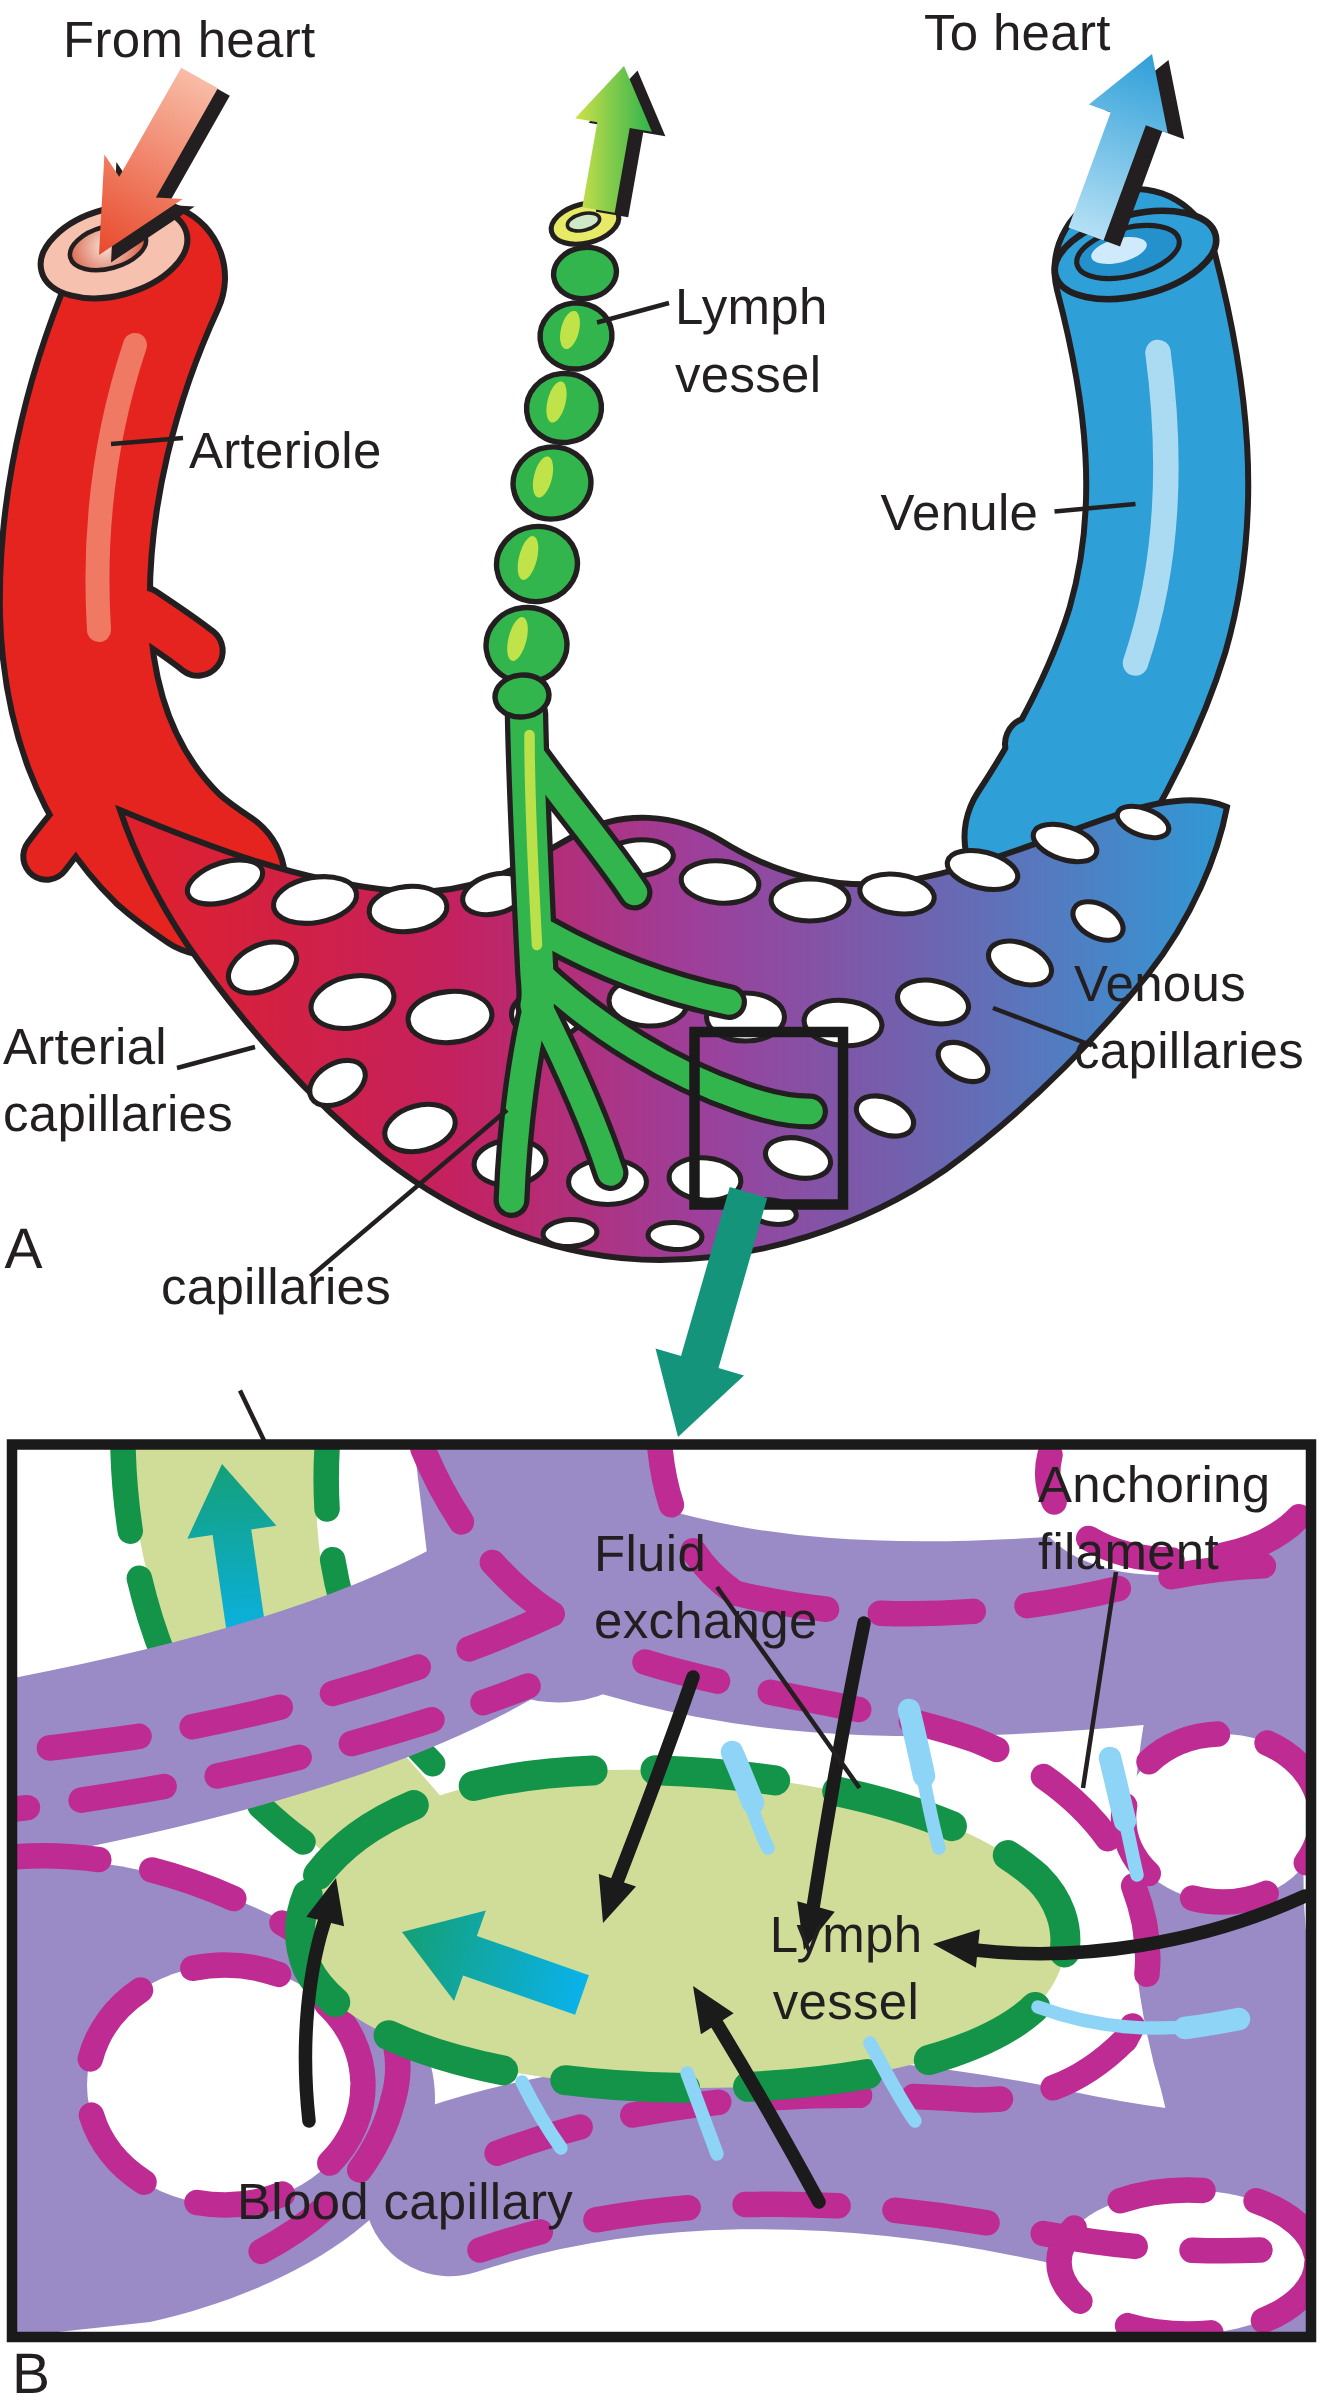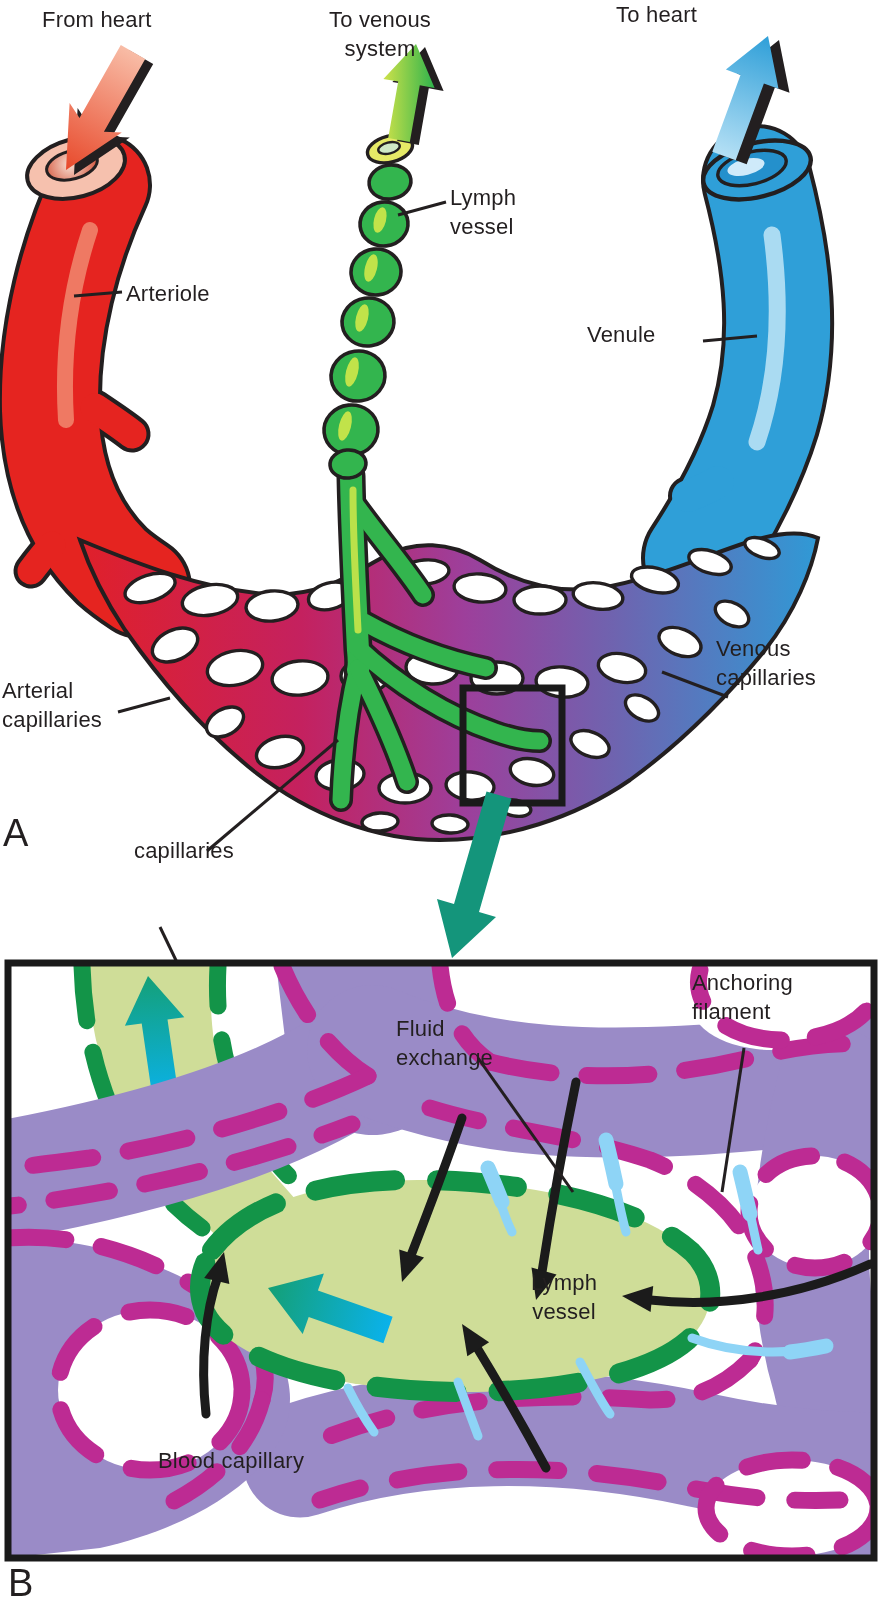--- a/index.html
+++ b/index.html
@@ -2,21 +2,21 @@
 <html style="--arteriole-red: #e52420; --arteriole-cut-face: #f6c1ae; --venule-blue: #2f9fd8; --lymph-green: #33b54e; --lymph-opening-yellow: #e6ea67; --teal-arrow: #14957b; --capillary-purple: #9a8bc7; --magenta-dash: #bd2b93; --green-dash: #139448; --lymph-fill-pale: #cfdd98; --filament-blue: #8ed4f6; --ink-black: #231f20;"><head>
 <meta charset="utf-8">
 <style>
   html,body { margin:0; padding:0; background:#ffffff; }
   #stage {
     position:relative; width:884px; height:1604px; background:#fff;
     font-family:"Liberation Sans","DejaVu Sans",sans-serif; overflow:hidden;
   }
   #art { position:absolute; left:0; top:0; }
   .lbl {
-    position:absolute; color:#231f20; font-size:22px; line-height:1.32;
+    position:absolute; color:#231f20; font-size:34px; line-height:1.32;
     white-space:nowrap; letter-spacing:0.2px;
   }
   .panel-letter { font-size:38px; }
   .center { text-align:center; }
 </style>
 </head>
 <body>
 
 <div id="stage">
 
@@ -288,24 +288,20 @@
 
     <g stroke="#231f20" stroke-width="3">
       <line x1="478" y1="1058" x2="573" y2="1192"></line>
       <line x1="744" y1="1048" x2="722" y2="1192"></line>
     </g>
   </g>
 </svg>
 
 <div class="lbl" style="left:42px; top:5px;">From heart</div>
 
-<div class="lbl center" style="left:285px; top:5px; width:190px;">
-  <div>To venous</div>
-  <div>system</div>
-</div>
 
 <div class="lbl" style="left:616px; top:0px;">To heart</div>
 
 <div class="lbl" style="left:126px; top:279px;">Arteriole</div>
 
 <div class="lbl" style="left:450px; top:183px;">
   <div>Lymph</div>
   <div>vessel</div>
 </div>
 

